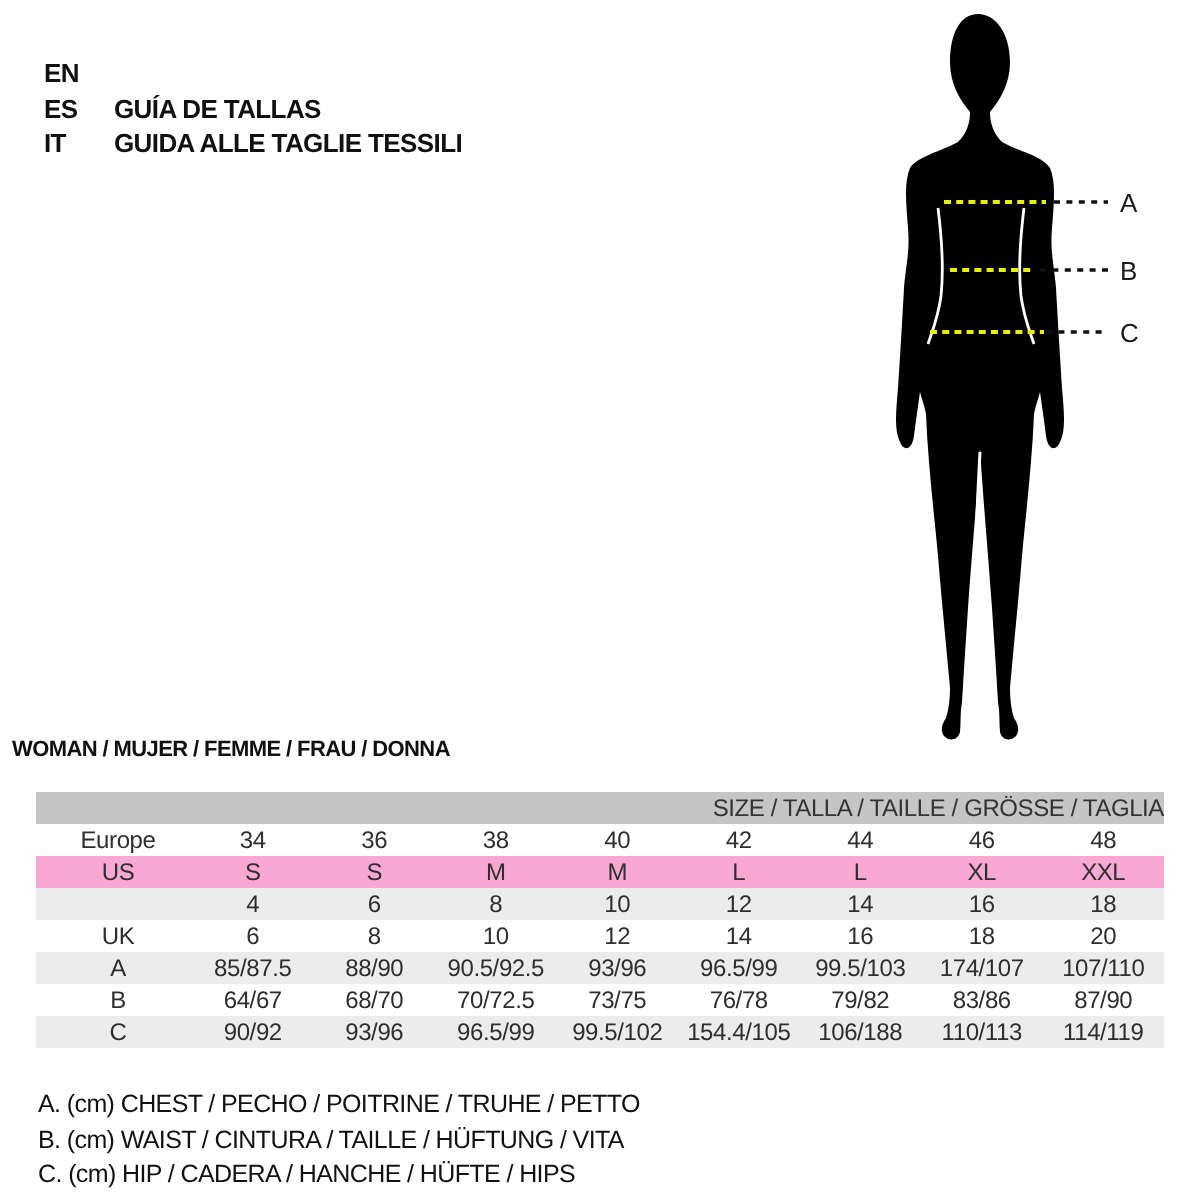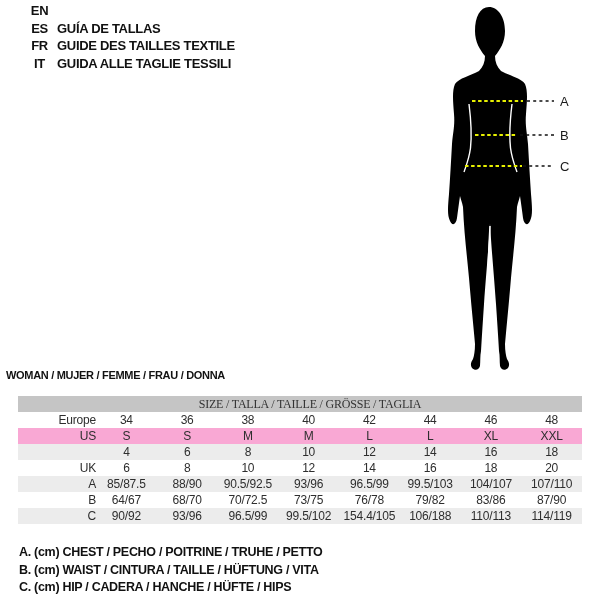--- a/index.html
+++ b/index.html
@@ -2,59 +2,55 @@
 <html><head>
 <meta charset="utf-8">
 <style>
   * { margin:0; padding:0; box-sizing:border-box; }
   html,body { background:#fff; }
   #canvas {
     position:relative; width:600px; height:600px; background:#fff;
     font-family:"Liberation Sans", sans-serif; color:#111; overflow:hidden;
   }
   
-  .langs { position:absolute; left:22px; top:2px;text-align:center; }
+  .langs { position:absolute; left:22px; top:28px; }
   .lang-row { display:flex; line-height:17.5px; font-size:13px; font-weight:bold; letter-spacing:-0.3px; }
   .lang-code { width:35px; }
   
   svg.figure { position:absolute; left:425px; top:4px; }
   .measure-label { position:absolute; font-size:13px; color:#1a1a1a; }
   #lblA { left:560px; top:94px; }
   #lblB { left:560px; top:128px; }
   #lblC { left:560px; top:159px; }
   
   .woman-heading { position:absolute; left:6px; top:369px; font-size:11px; font-weight:bold; letter-spacing:-0.3px; }
   
   table.size-table {
     position:absolute; left:18px; top:396px; width:564px;
     border-collapse:collapse; table-layout:fixed;
     font-size:12px; color:#2e2e2e; letter-spacing:-0.2px;
   }
   table.size-table td { height:16px; padding:0; text-align:center; vertical-align:middle; }
-  table.size-table td.rowlabel { text-align:right; padding-left:4px; }
-  table.size-table tr.head td { text-align:center; padding-left:20px; color:#333;font-family:Liberation Serif, serif; }
-  
-  .legend { position:absolute; left:19px; top:544px; font-size:12.5px; font-weight:bold; line-height:17.5px; letter-spacing:-0.3px; }
+  table.size-table td.rowlabel { text-align:center; padding-left:4px; }
+  table.size-table tr.head td { text-align:right; padding-left:20px; color:#333; }
+  
+  .legend { position:absolute; left:19px; top:544px; font-size:12.5px; font-weight:normal; line-height:17.5px; letter-spacing:-0.3px; }
 </style>
 </head>
 <body>
 
 <div id="canvas">
 
   <div class="langs">
       <div class="lang-row">
         <span class="lang-code">EN</span>
       </div>
       <div class="lang-row">
         <span class="lang-code">ES</span>
         <span>GUÍA DE TALLAS</span>
-      </div>
-      <div class="lang-row">
-        <span class="lang-code">FR</span>
-        <span>GUIDE DES TAILLES TEXTILE</span>
       </div>
       <div class="lang-row">
         <span class="lang-code">IT</span>
         <span>GUIDA ALLE TAGLIE TESSILI</span>
       </div>
     </div>
 
   <svg class="figure" width="160" height="372" viewBox="0 0 160 372">
     <path d="M 64,3
              C 73,3 80,13 80,27
@@ -179,21 +175,21 @@
           <td>20</td>
         </tr>
         <tr style="background: rgb(236, 236, 236);">
           <td class="rowlabel">A</td>
           <td>85/87.5</td>
           <td>88/90</td>
           <td>90.5/92.5</td>
           <td>93/96</td>
           <td>96.5/99</td>
           <td>99.5/103</td>
-          <td>104/107</td>
+          <td>174/107</td>
           <td>107/110</td>
         </tr>
         <tr>
           <td class="rowlabel">B</td>
           <td>64/67</td>
           <td>68/70</td>
           <td>70/72.5</td>
           <td>73/75</td>
           <td>76/78</td>
           <td>79/82</td>

